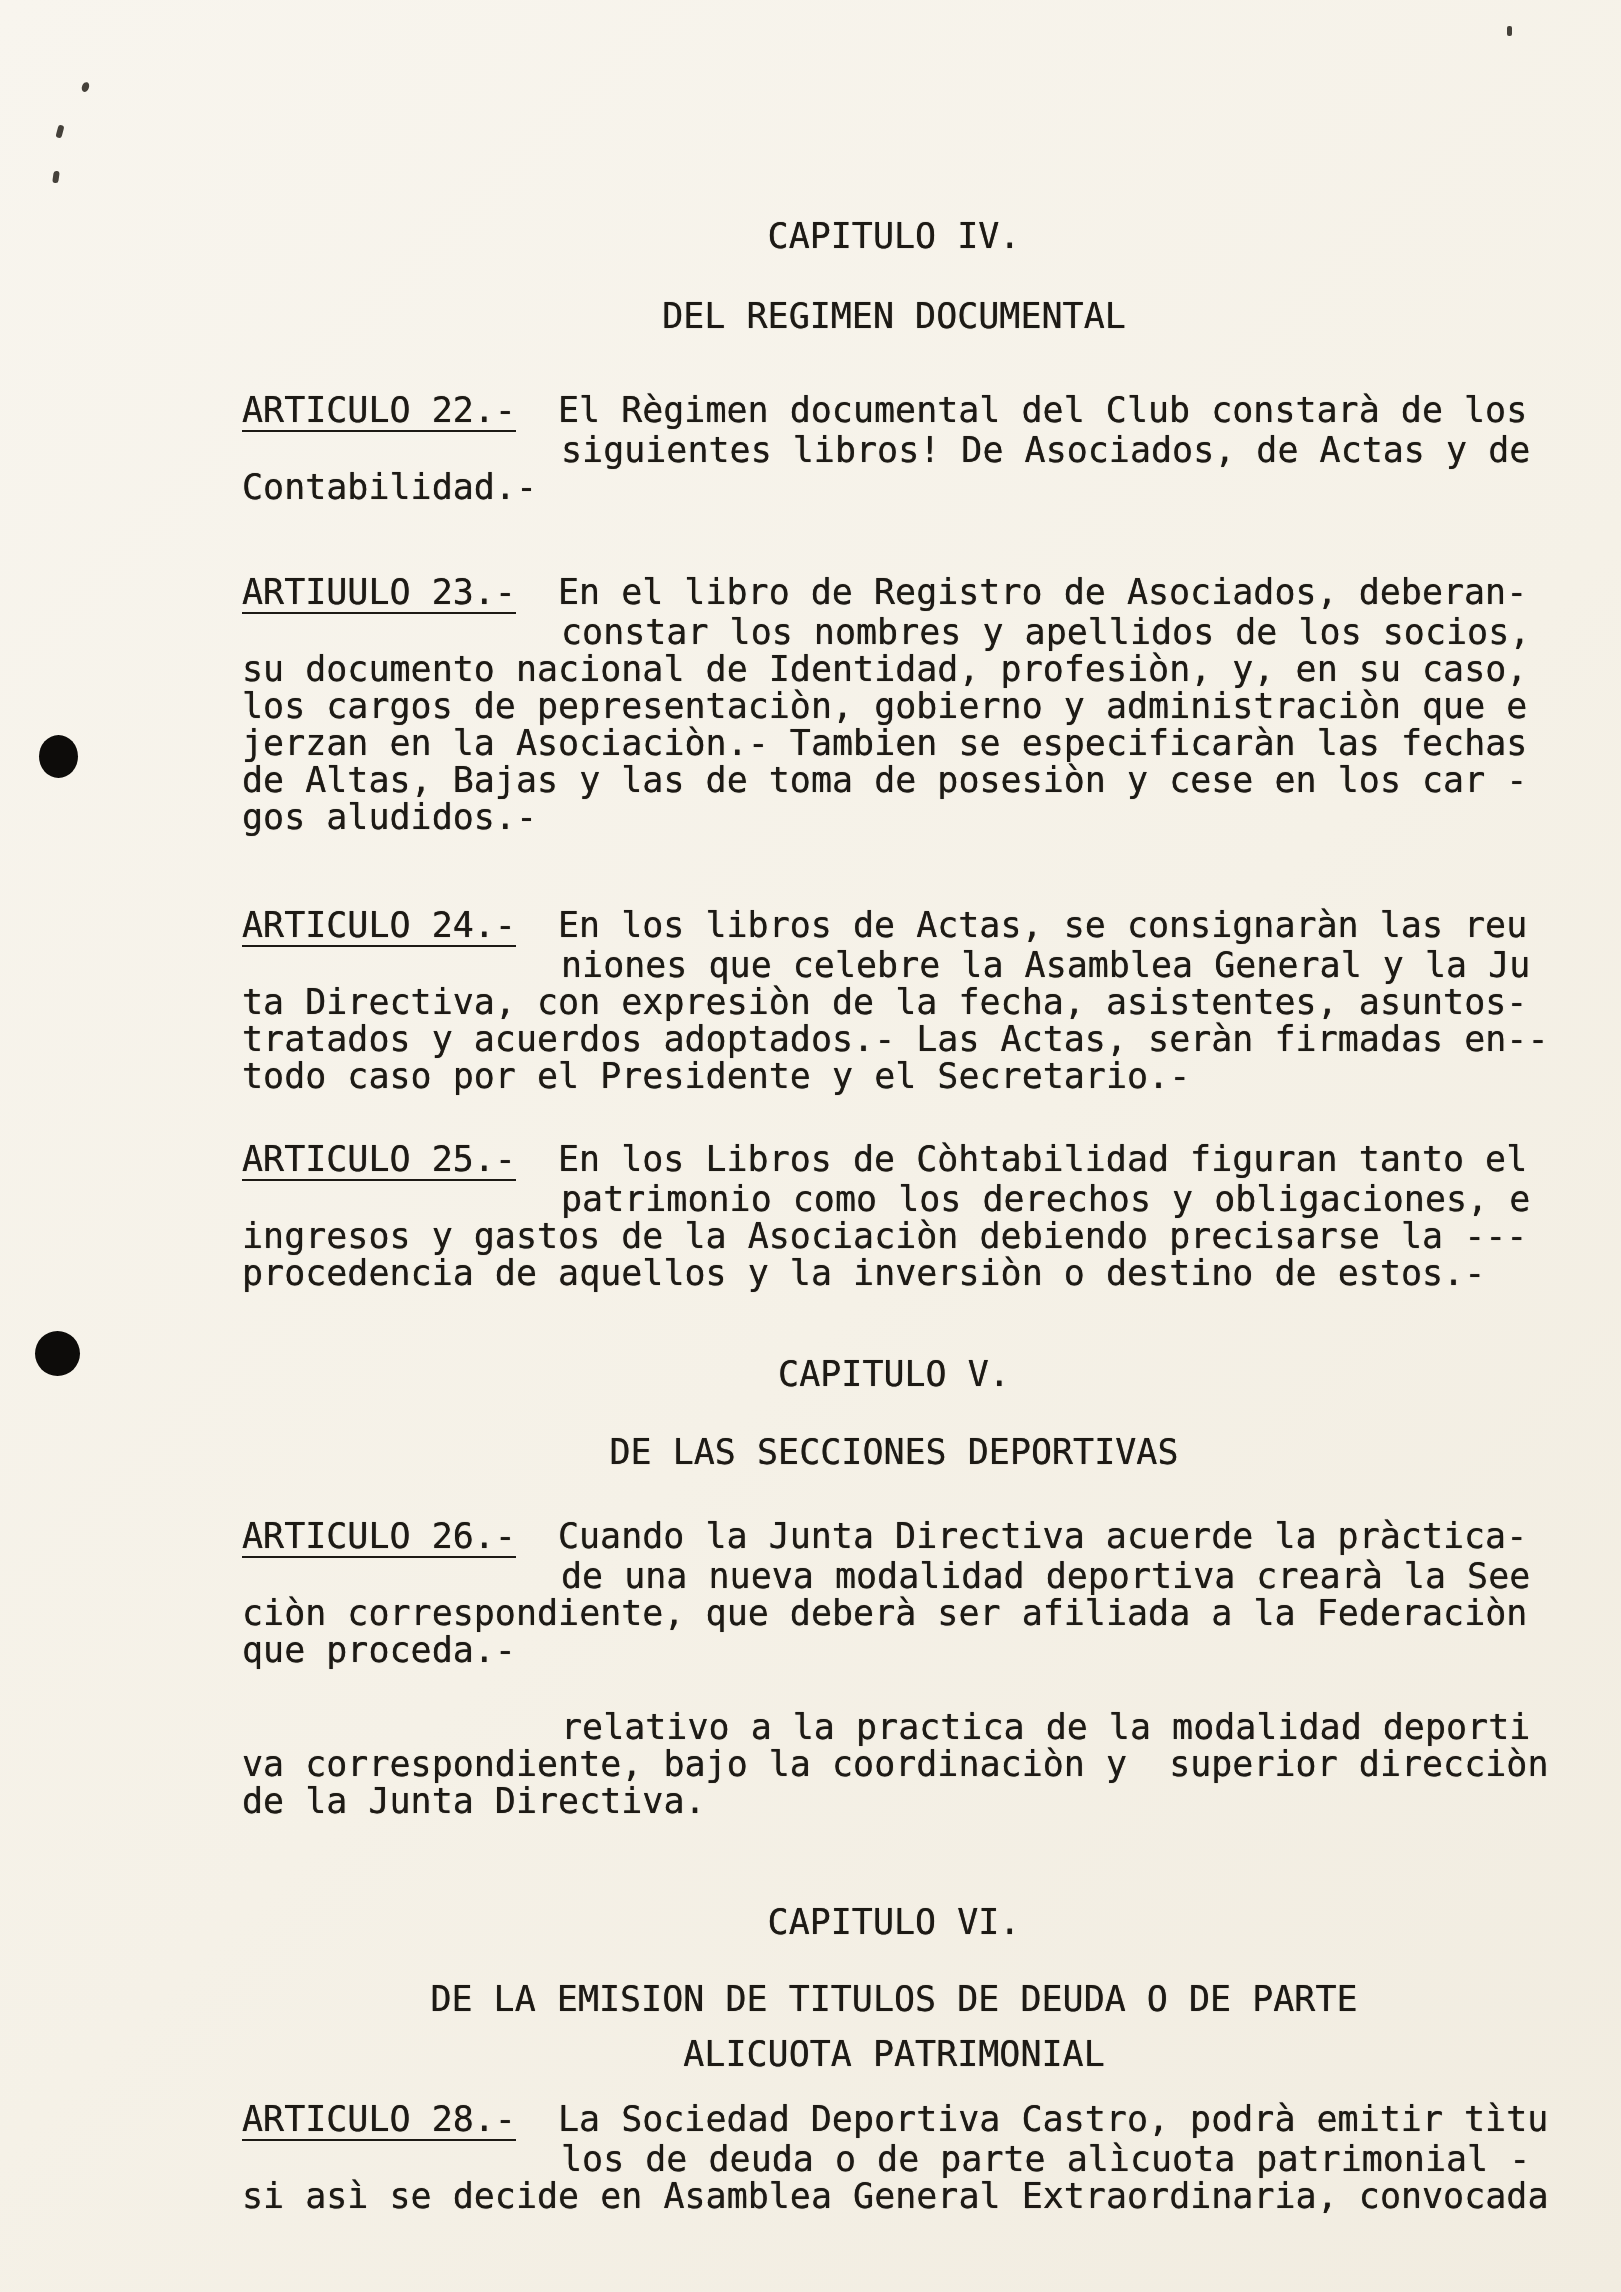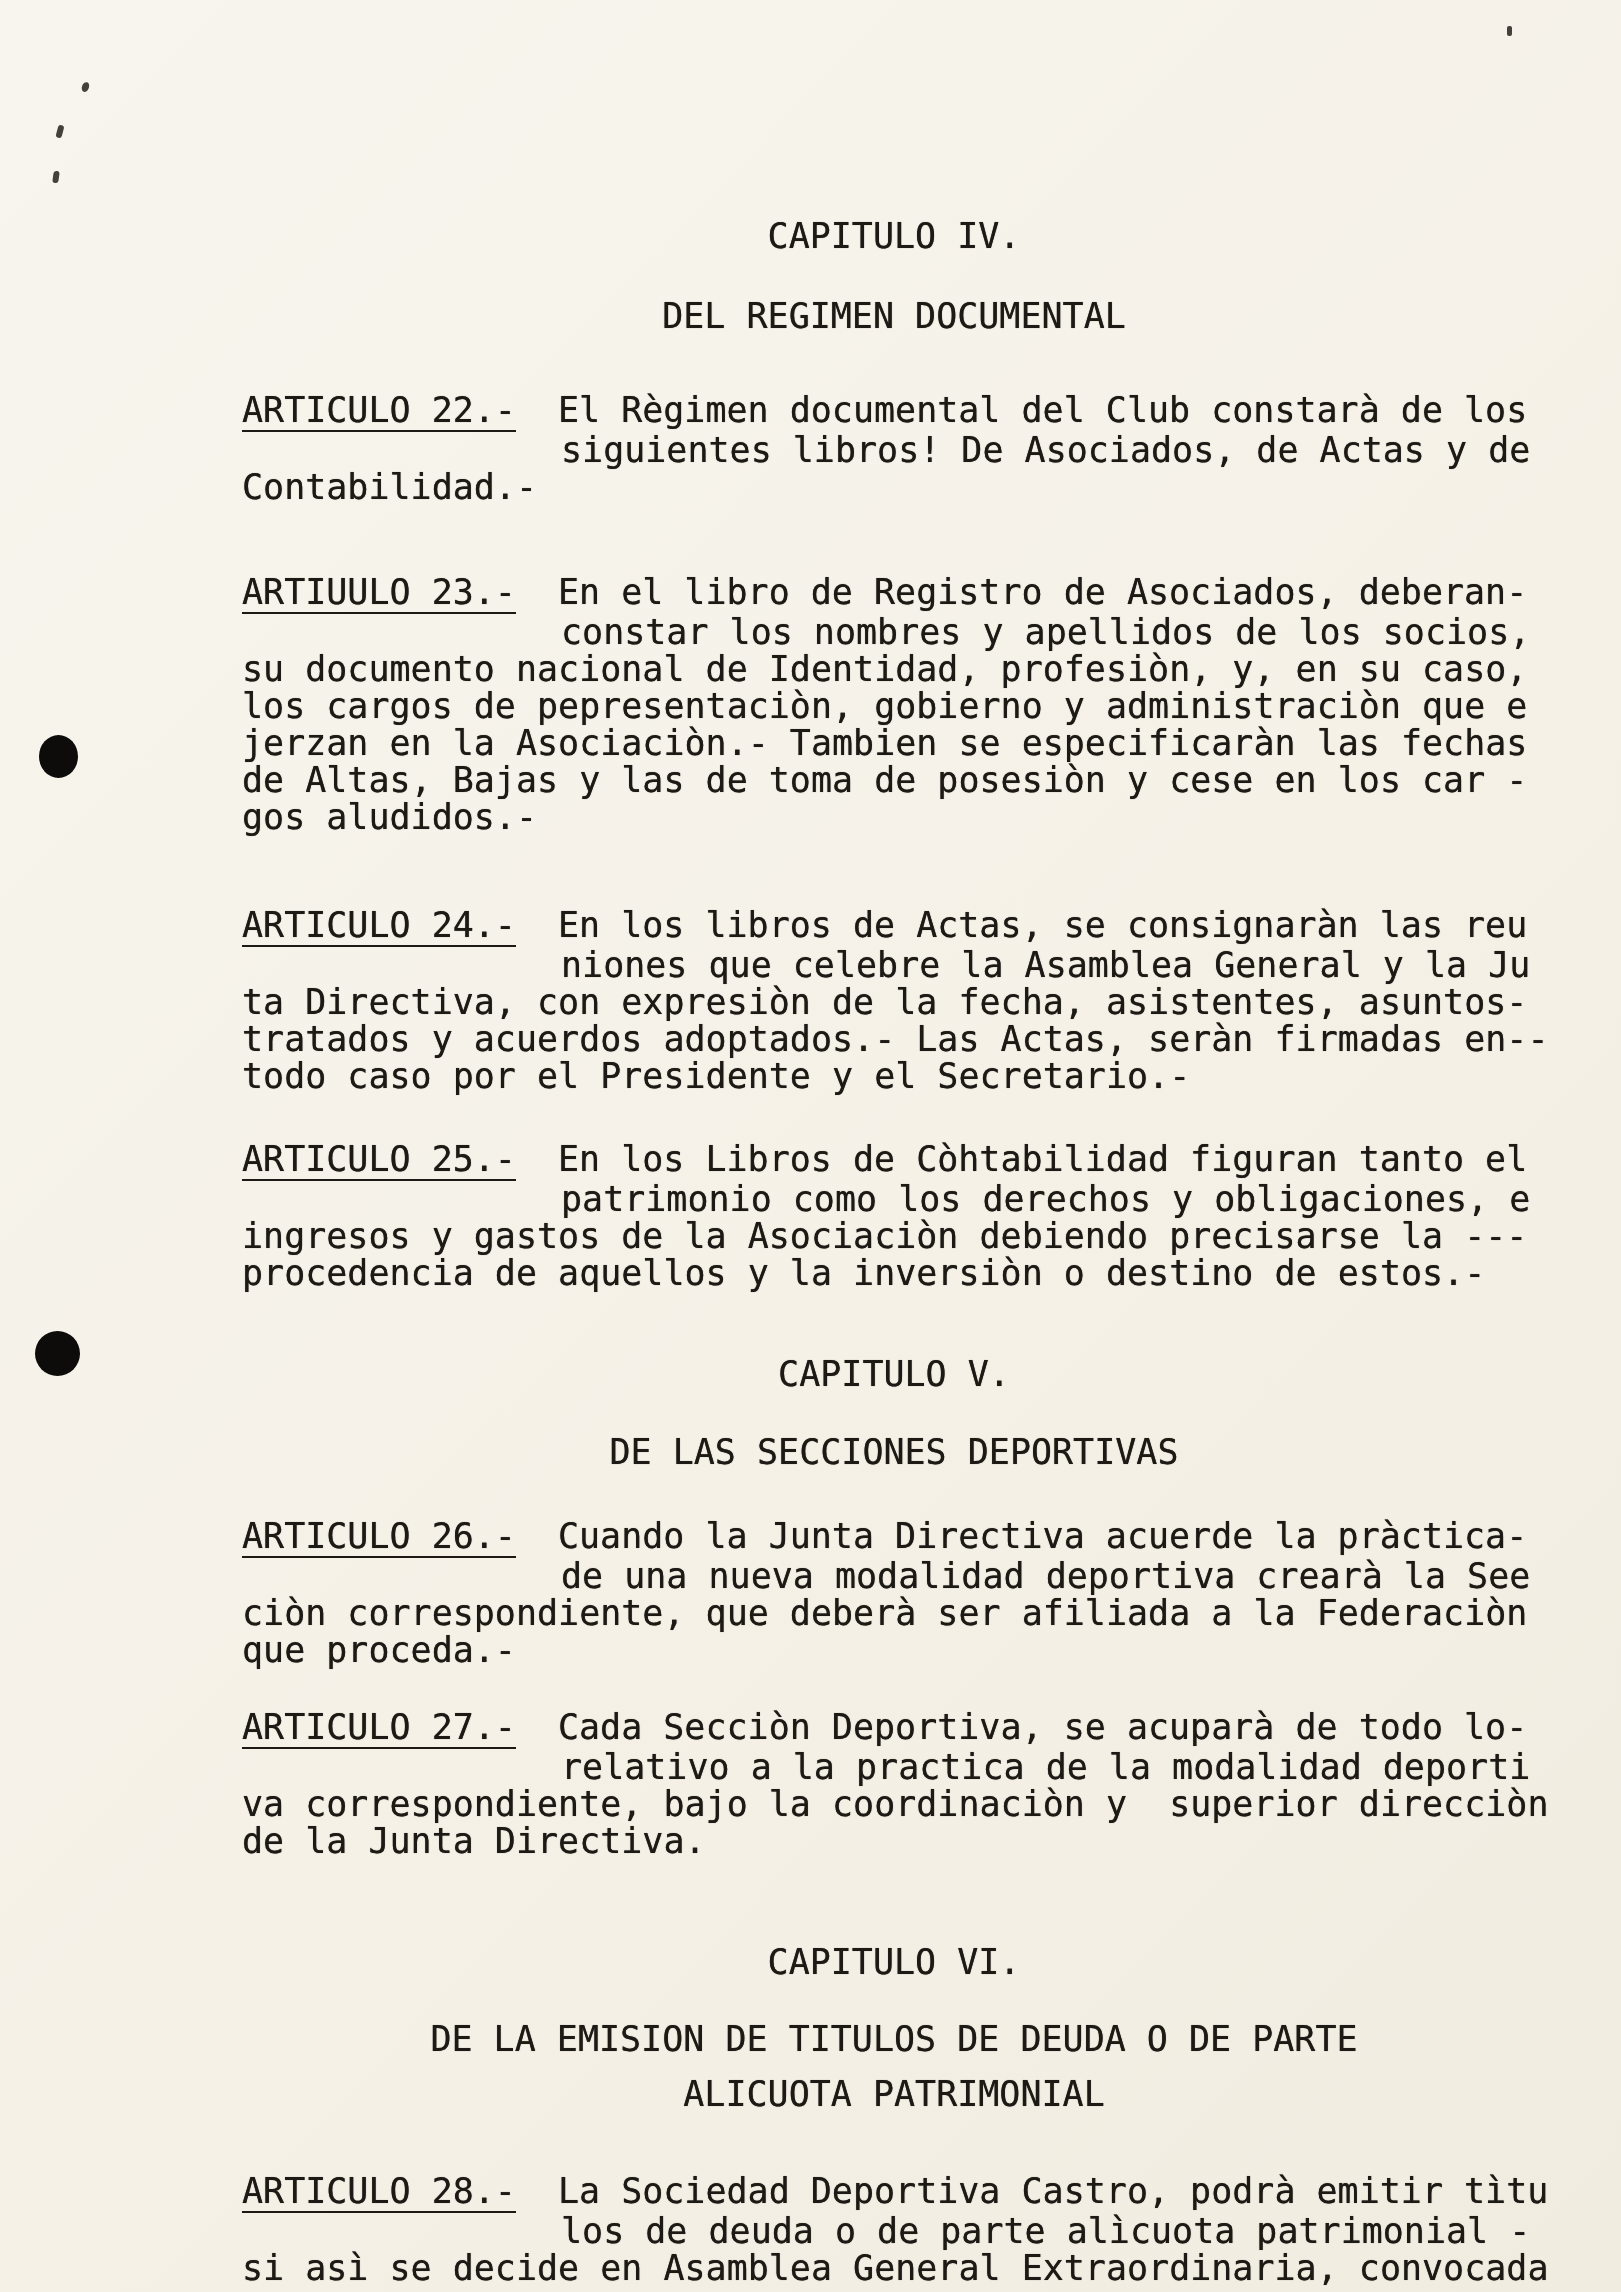--- a/index.html
+++ b/index.html
@@ -32,21 +32,21 @@
   .m-art23   { margin-top: 68px; }
   .m-art24   { margin-top: 71px; }
   .m-art25   { margin-top: 46px; }
   .m-ch5     { margin-top: 64px; }
   .m-ch5sub  { margin-top: 41px; }
   .m-art26   { margin-top: 47px; }
   .m-art27   { margin-top: 40px; }
   .m-ch6     { margin-top: 84px; }
   .m-ch6sub1 { margin-top: 40px; }
   .m-ch6sub2 { margin-top: 17.6px; }
-  .m-art28   { margin-top: 60px; }
+  .m-art28   { margin-top: 28px; }
   .art-label {
     display: inline-block;
     border-bottom: 2.9px solid currentColor;
     padding-bottom: 1px;
   }
   .ftext { margin-left: 42px; }
   .cont  { margin-left: 319px; }
   .hole {
     position: absolute;
     background: #0d0c0a;
@@ -112,21 +112,20 @@
     <div class="chap-sub m-ch5sub">DE LAS SECCIONES DEPORTIVAS</div>
 
     <div class="art m-art26">
       <div class="line"><span class="art-label">ARTICULO 26.-</span><span class="ftext">Cuando la Junta Directiva acuerde la pràctica-</span></div>
       <div class="line cont">de una nueva modalidad deportiva crearà la See</div>
       <div class="line">ciòn correspondiente, que deberà ser afiliada a la Federaciòn</div>
       <div class="line">que proceda.-</div>
     </div>
 
     <div class="art m-art27">
-      <div class="line"><span class="art-label">ARTICULO 27.-</span><span class="ftext">Cada Secciòn Deportiva, se acuparà de todo lo-</span></div>
       <div class="line cont">relativo a la practica de la modalidad deporti</div>
       <div class="line">va correspondiente, bajo la coordinaciòn y  superior direcciòn</div>
       <div class="line">de la Junta Directiva.</div>
     </div>
 
     <div class="chap m-ch6">CAPITULO VI.</div>
     <div class="chap-sub m-ch6sub1">DE LA EMISION DE TITULOS DE DEUDA O DE PARTE</div>
     <div class="chap-sub2 m-ch6sub2">ALICUOTA PATRIMONIAL</div>
 
     <div class="art m-art28">

